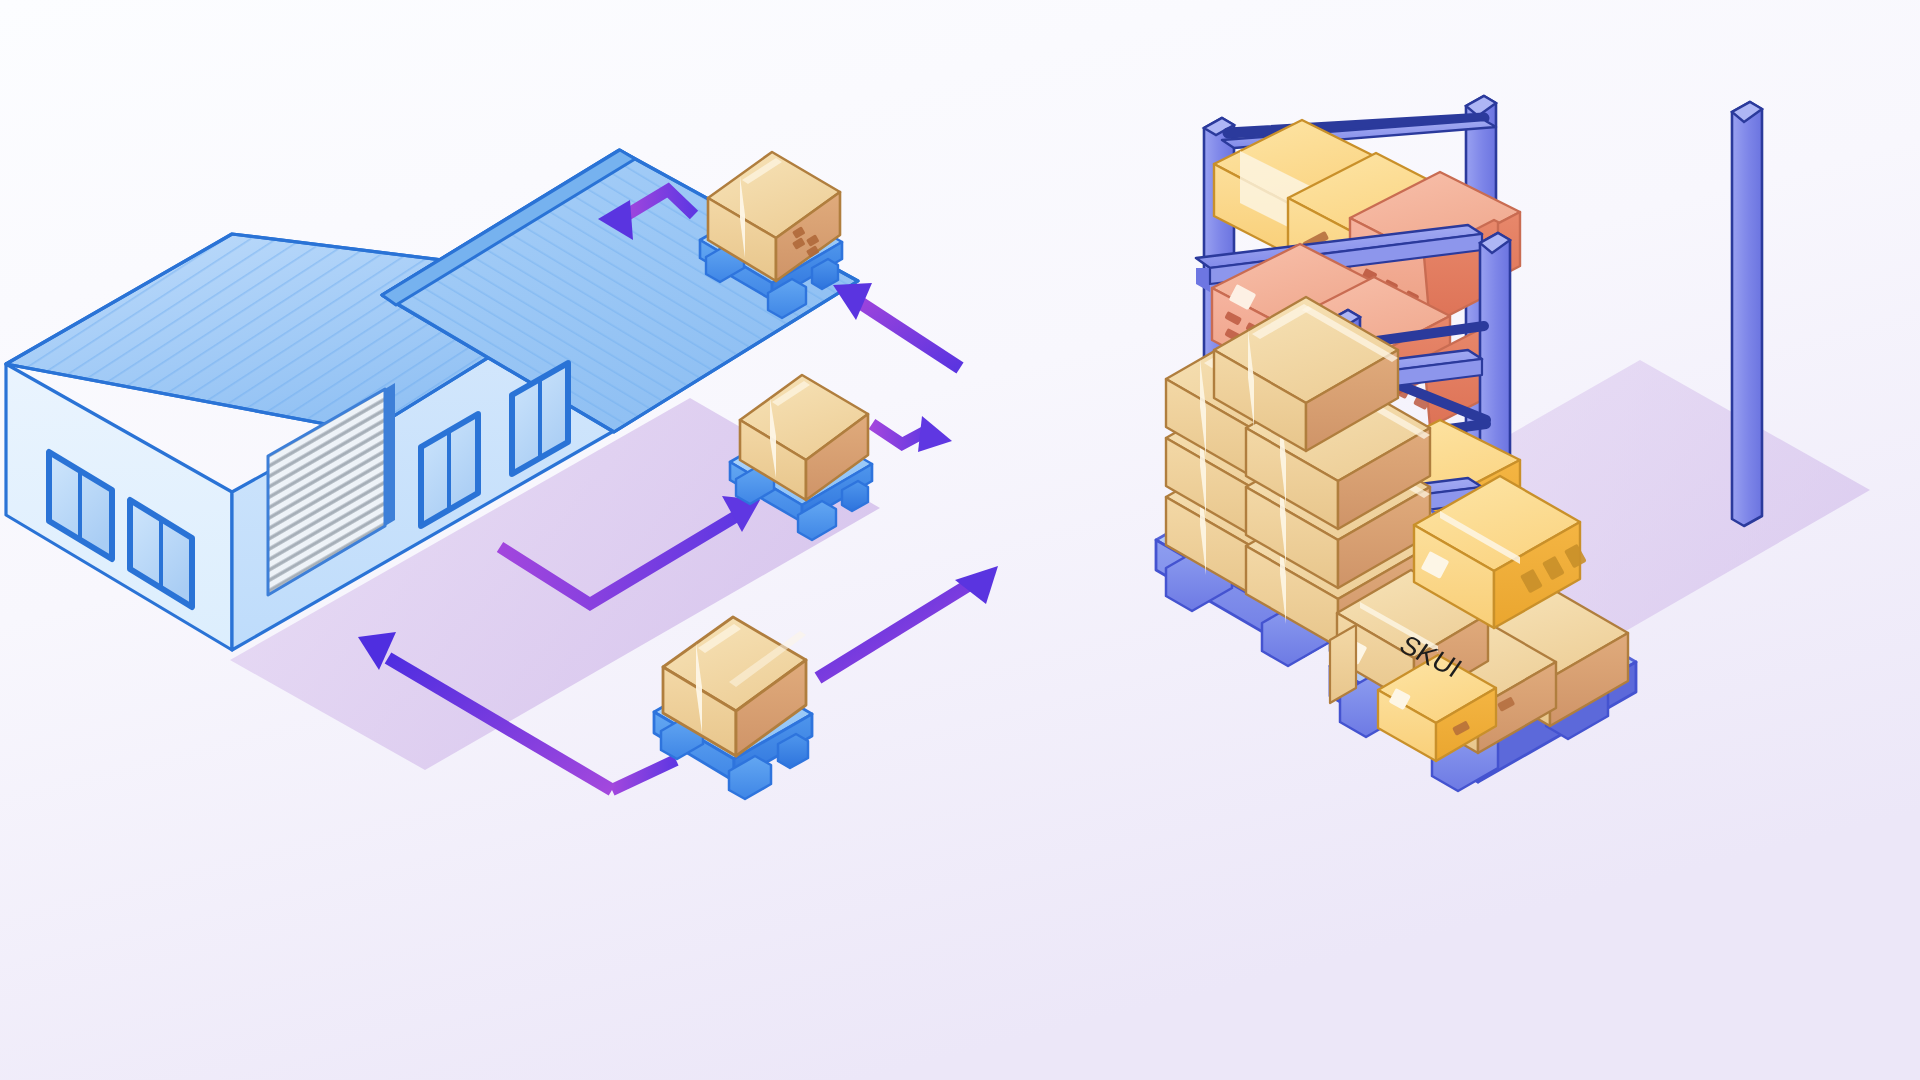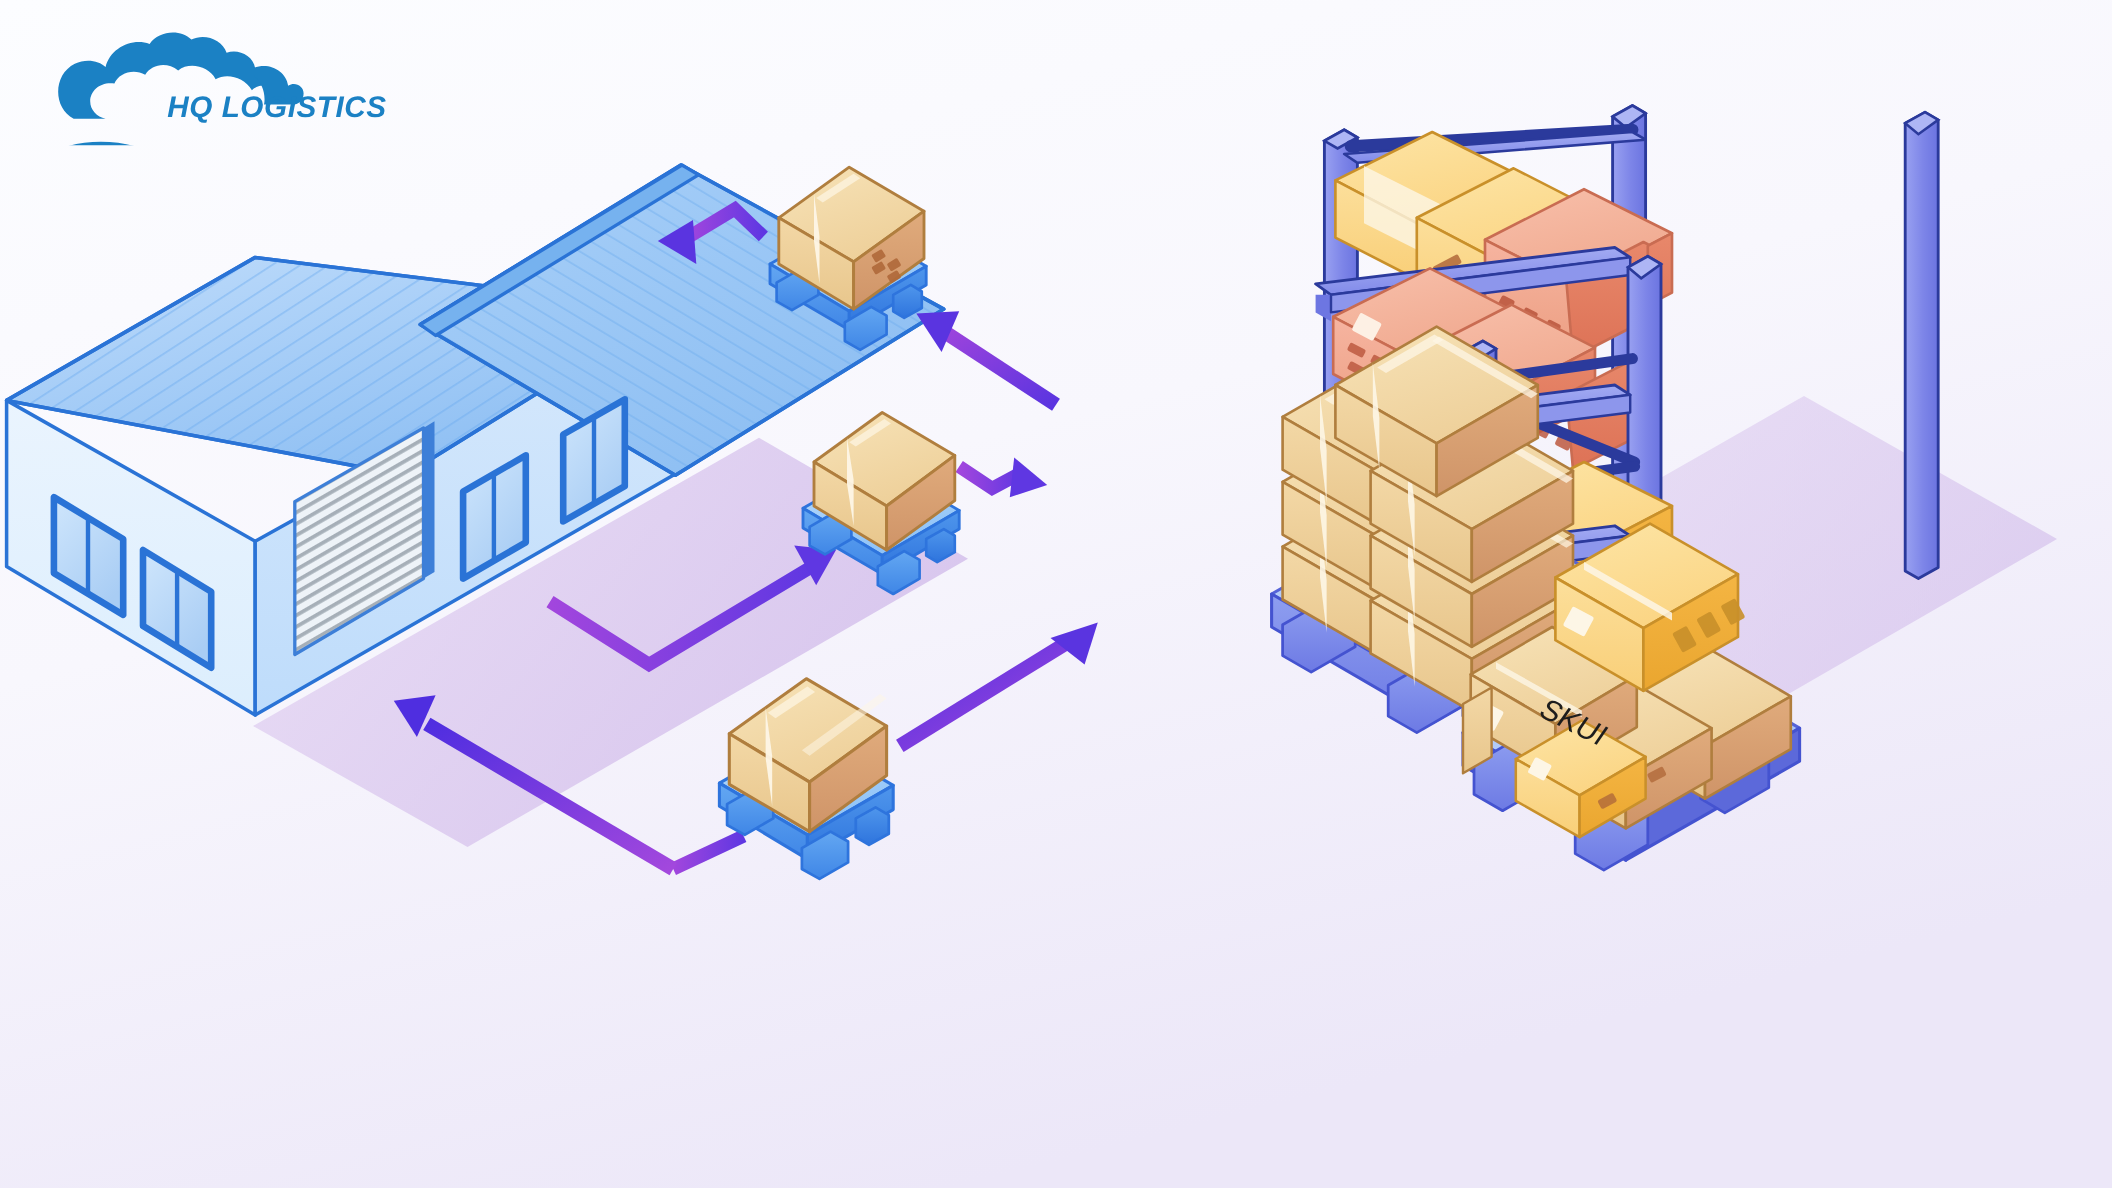--- a/index.html
+++ b/index.html
@@ -571,45 +571,16 @@
         <path d="M 1436 723 L 1436 761 L 1496 726 L 1496 688 Z" fill="url(#ybR)" stroke="#c9902a" stroke-width="2.3" stroke-linejoin="round"></path>
         <rect x="1396" y="688" width="17" height="16" rx="2" fill="#fdf6e6" transform="rotate(28 1396 688)"></rect>
         <rect x="1452" y="728" width="16" height="9" rx="2" fill="#b0693a" opacity="0.8" transform="rotate(-28 1452 728)"></rect>
 
         <path d="M 1330 640 L 1356 625 L 1356 688 L 1330 703 Z" fill="url(#bxL)" stroke="#b07e3e" stroke-width="2.2" stroke-linejoin="round"></path>
       </g>
     </g>
 
   </svg>
 
-  <div class="logo-wrap">
-    <svg viewBox="0 0 290 110" width="290" height="110" xmlns="http://www.w3.org/2000/svg">
-      <g fill="#1b81c4">
-
-        <path d="M 33 86 C 14 76 14 46 34 36 C 44 31 56 33 62 39
-                 C 66 22 86 12 102 18 C 110 6 130 4 140 14
-                 C 152 8 168 14 172 26
-                 C 182 22 196 28 198 40
-                 C 210 38 218 46 218 56
-                 L 218 58 C 210 54 200 55 195 60
-                 C 188 48 172 44 162 50
-                 C 156 38 138 34 128 42
-                 C 118 34 104 36 98 46
-                 C 88 40 74 44 70 54
-                 C 58 52 48 60 48 70
-                 C 48 78 54 84 62 86 Z"></path>
-
-        <path d="M 196 40 C 210 34 226 42 228 56
-                 C 234 52 242 56 242 63
-                 C 242 70 236 74 230 73
-                 L 206 73 C 208 64 204 52 196 46 Z"></path>
-
-        <path d="M 24 112 C 48 104 78 106 98 114 C 72 112 48 112 26 117 Z"></path>
-        <path d="M 52 122 C 80 112 120 114 148 124 C 114 118 78 119 54 127 Z"></path>
-        <path d="M 88 131 C 116 122 150 124 174 133 C 142 128 112 128 90 136 Z"></path>
-      </g>
-    </svg>
-    <div class="logo-text">HQ LOGISTICS</div>
-  </div>
 
   <div class="sku-label">SKUI</div>
 
 </div>
 
 </body></html>

